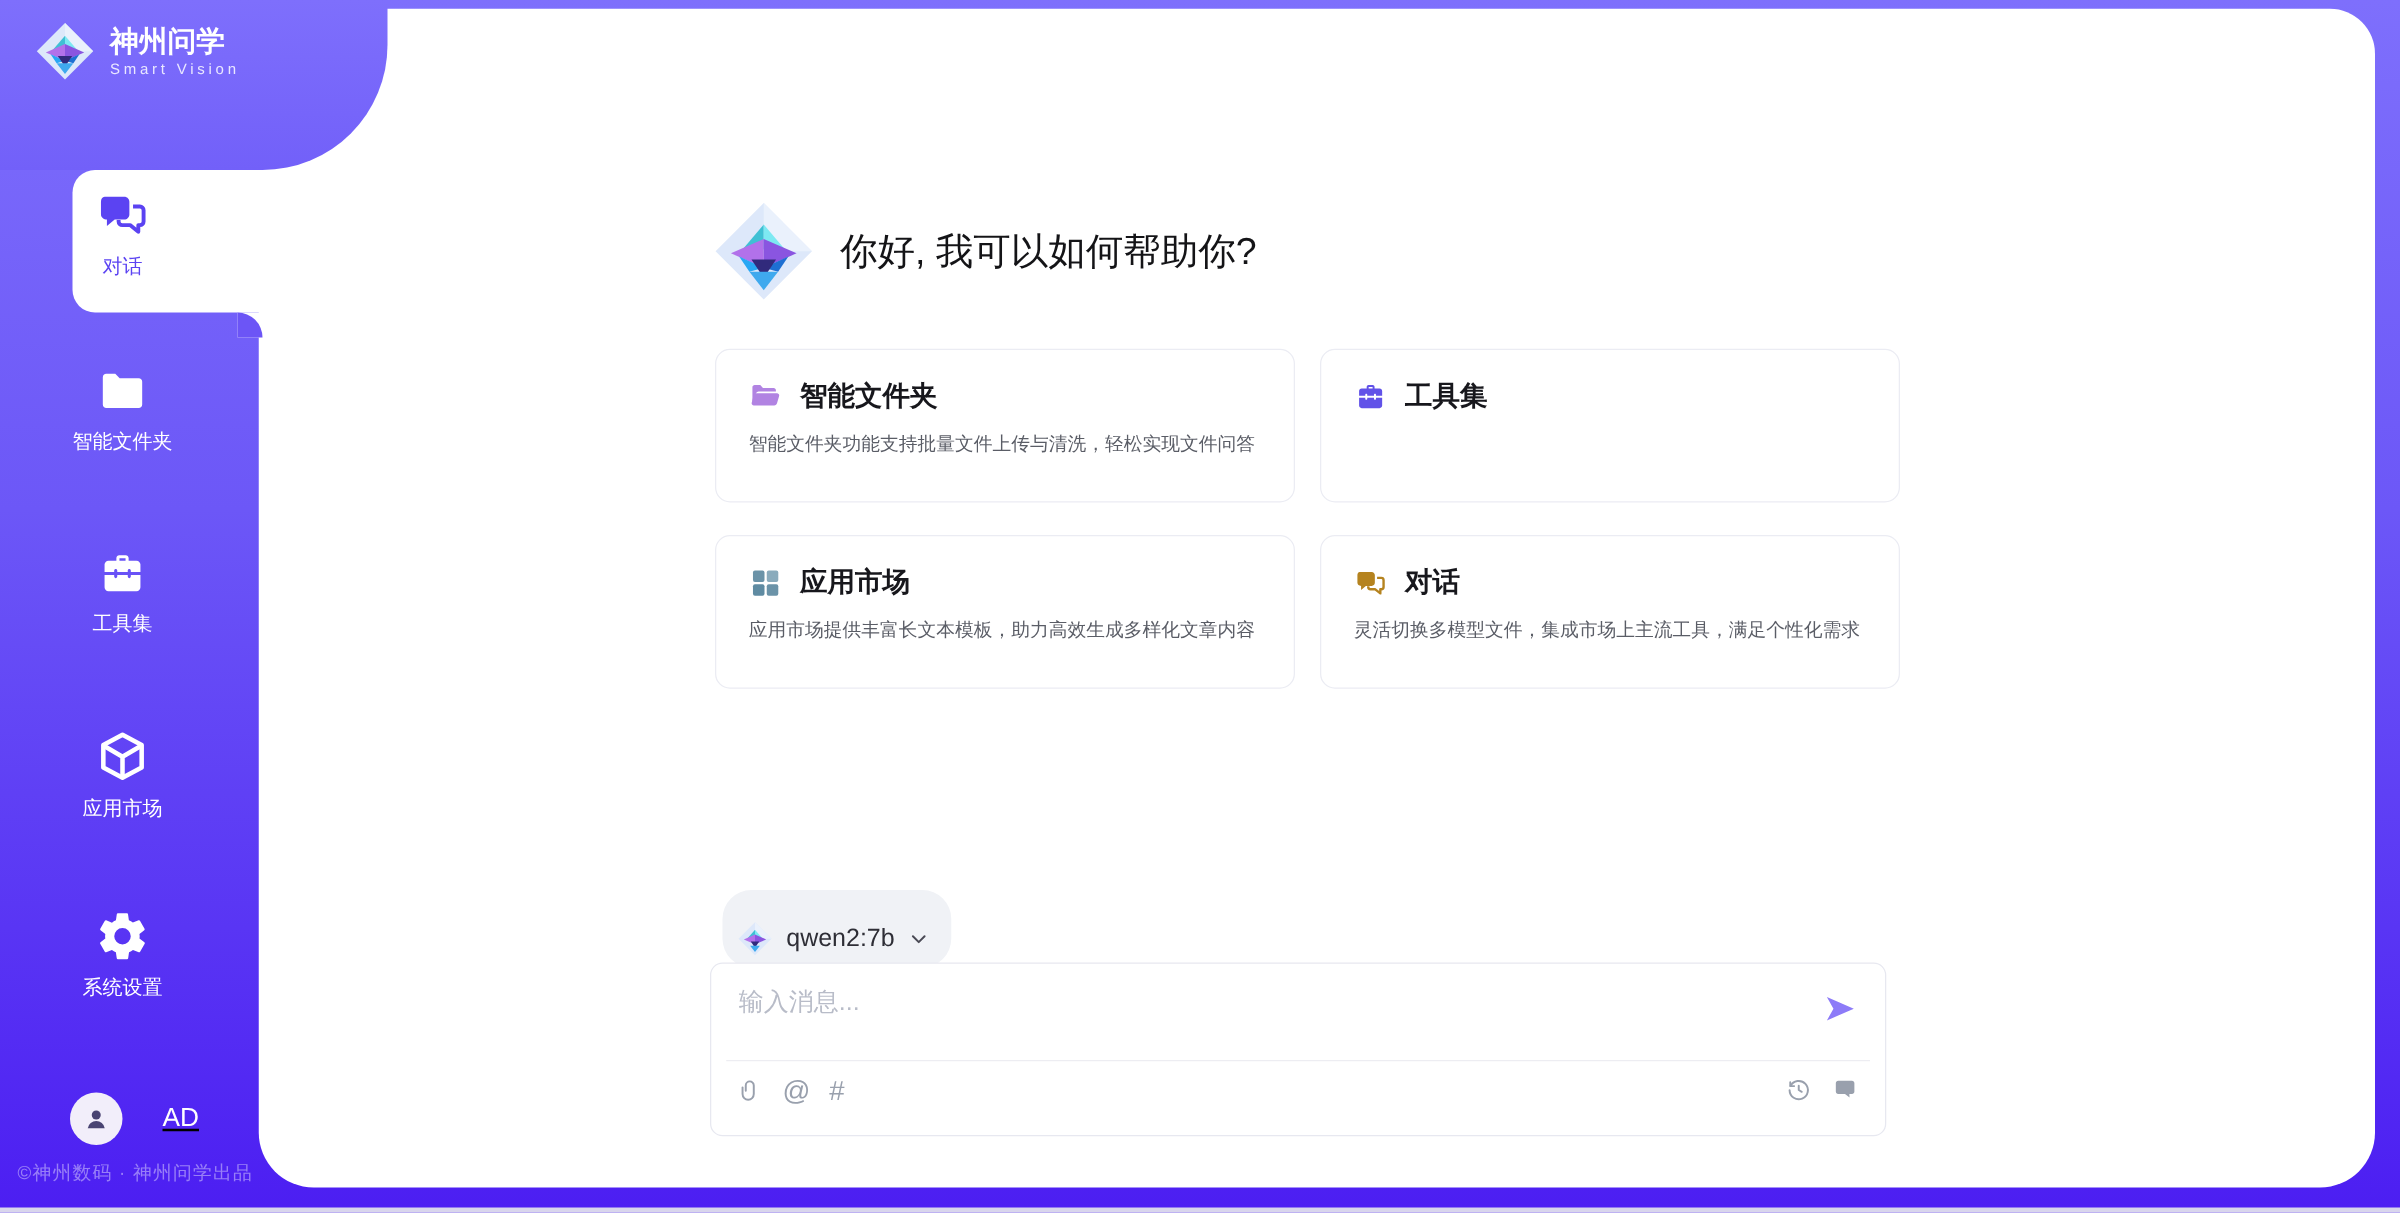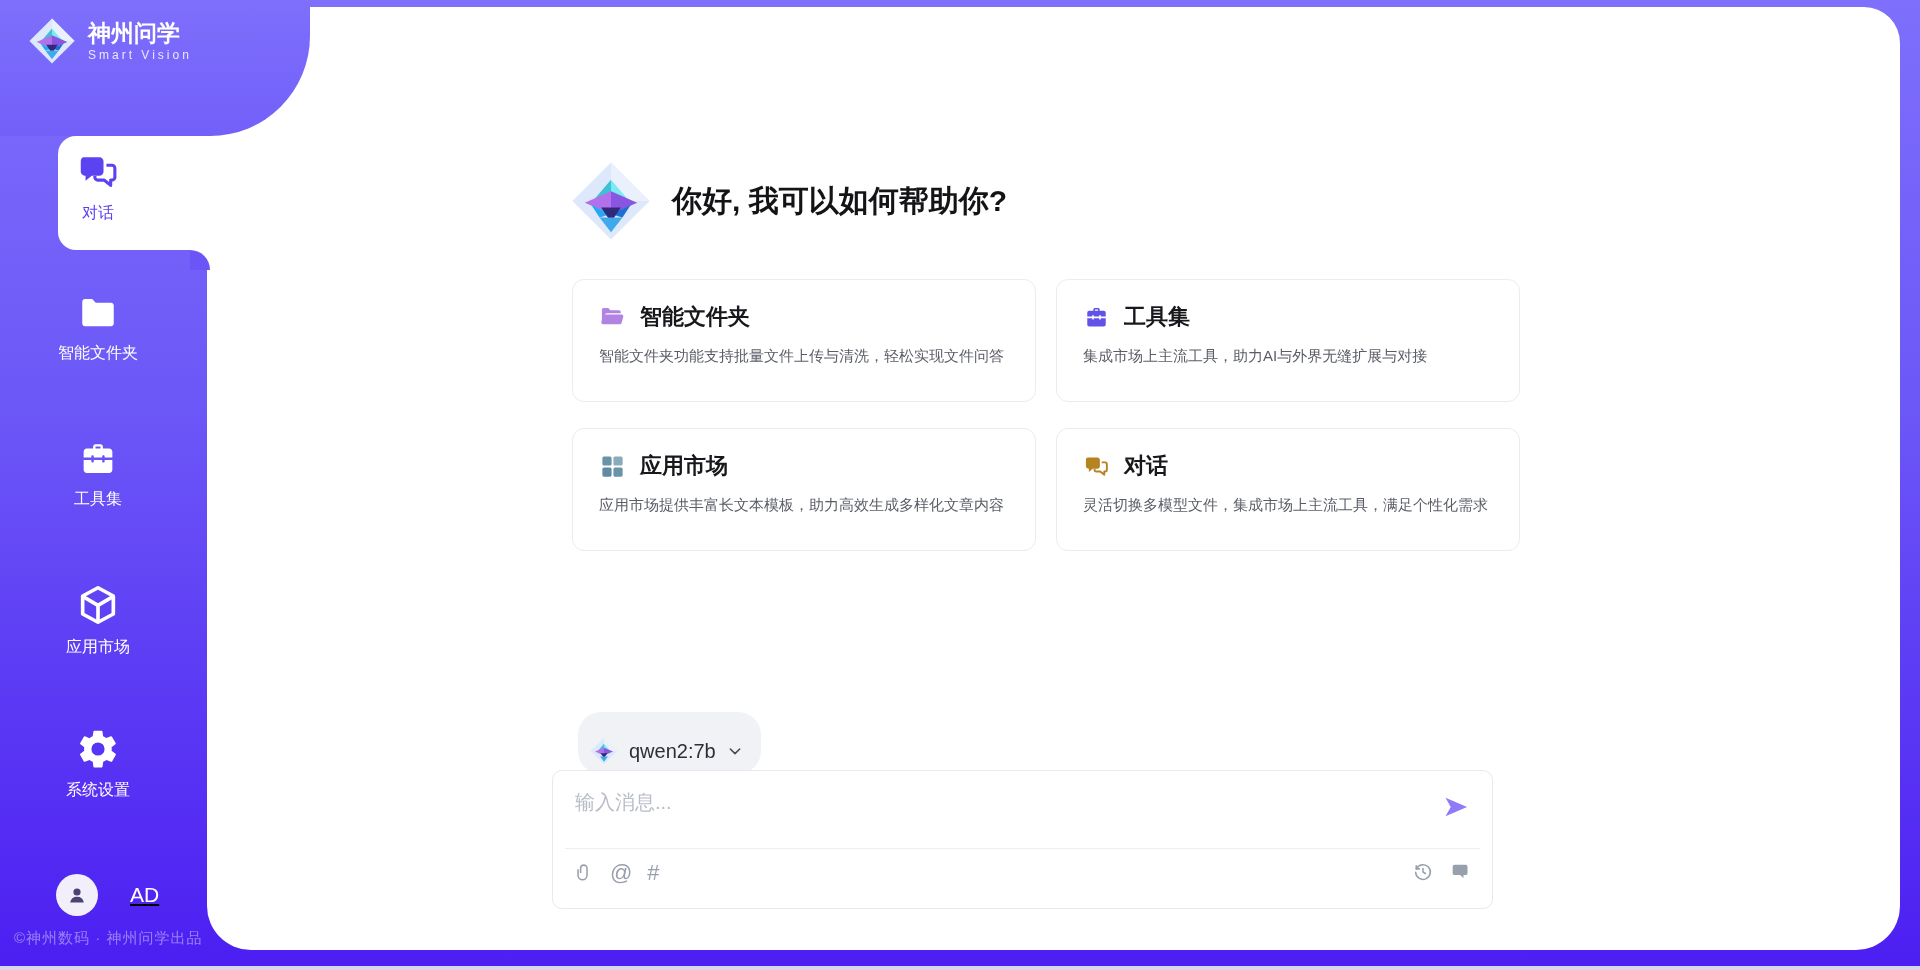--- a/index.html
+++ b/index.html
@@ -36,38 +36,38 @@
   .avatar{width:42px;height:42px;border-radius:50%;background:#f2eefa;display:flex;
     align-items:center;justify-content:center;}
   .user-name{color:#ffffff;font-size:21px;}
   .sidebar-footer{position:absolute;left:14px;top:929px;color:rgba(255,255,255,0.42);
     font-size:15px;letter-spacing:1px;z-index:4;}
 
   .bottom-strip{position:absolute;left:0;bottom:0;width:1920px;height:4px;background:#d8d5ec;z-index:6;}
 
   
   .welcome-row{position:absolute;left:570px;top:160px;display:flex;align-items:center;gap:20px;}
-  .welcome-title{font-size:30px;font-weight:bold;color:#141417;}
+  .welcome-title{font-size:30px;font-weight:normal;color:#141417;}
 
   
   .cards-grid{position:absolute;left:572px;top:279px;width:948px;
     display:grid;grid-template-columns:464px 464px;column-gap:20px;row-gap:26px;}
   .card{box-sizing:border-box;height:123px;background:#fff;border:1px solid #ebecf3;
     border-radius:12px;padding:22px 26px 0 26px;cursor:pointer;}
   .card-head{display:flex;align-items:center;gap:14px;}
   .card-title{font-size:22px;font-weight:bold;color:#17171c;}
   .card-desc{margin-top:9px;font-size:15px;line-height:30px;color:#5a5d66;}
 
   
   .model-pill{position:absolute;left:578px;top:712px;height:46px;display:flex;align-items:center;
     gap:11px;padding:16px 18px 0 12px;background:#f0f2f6;border-radius:23px;cursor:pointer;}
   .model-name{font-size:20px;color:#2e2e36;}
 
   
-  .composer{position:absolute;left:552px;top:770px;width:941px;height:139px;box-sizing:border-box;
+  .composer{position:absolute;left:568px;top:770px;width:941px;height:139px;box-sizing:border-box;
     background:#fff;border:1px solid #e7e8f0;border-radius:10px;}
   .composer-input{position:absolute;left:20px;top:14px;width:840px;height:32px;border:none;outline:none;
     font-size:20px;color:#3a3d46;font-family:inherit;background:transparent;}
   .composer-input::placeholder{color:#b8bcc8;}
   .send-btn{position:absolute;right:22px;top:22px;width:28px;height:28px;cursor:pointer;}
   .composer-divider{position:absolute;left:12px;right:12px;top:77px;height:1px;background:#ededf2;}
   .composer-left-icons{position:absolute;left:20px;top:90px;display:flex;align-items:center;gap:15px;
     color:#99a0ad;}
   .composer-right-icons{position:absolute;right:20px;top:90px;display:flex;align-items:center;gap:16px;}
   .glyph-icon{font-size:22px;line-height:24px;color:#99a0ad;cursor:pointer;}
@@ -204,21 +204,20 @@
 
     <div class="card">
       <div class="card-head">
         <span>
           <svg class="ico" width="27" height="27" viewBox="0 0 24 24" fill="#6152e8">
             <path d="M9.2 6V4.8c0-.7.6-1.3 1.3-1.3h3c.7 0 1.3.6 1.3 1.3V6h3.6c1 0 1.8.8 1.8 1.8v3.4h-4.4v-.7c0-.4-.3-.7-.7-.7s-.7.3-.7.7v.7H9.6v-.7c0-.4-.3-.7-.7-.7s-.7.3-.7.7v.7H3.8V7.8c0-1 .8-1.8 1.8-1.8h3.6zm1.4 0h2.8V4.9h-2.8V6zM3.8 12.6h4.4v.7c0 .4.3.7.7.7s.7-.3.7-.7v-.7h4.8v.7c0 .4.3.7.7.7s.7-.3.7-.7v-.7h4.4v5.6c0 1-.8 1.8-1.8 1.8H5.6c-1 0-1.8-.8-1.8-1.8v-5.6z"></path>
           </svg>
         </span>
         <span class="card-title">工具集</span>
       </div>
-      <div class="card-desc">集成市场上主流工具，助力AI与外界无缝扩展与对接</div>
     </div>
 
     <div class="card">
       <div class="card-head">
         <span>
           <svg class="ico" width="27" height="27" viewBox="0 0 24 24" fill="#6b93a8">
             <rect x="3" y="3" width="8.2" height="8.2" rx="1.4"></rect>
             <rect x="12.8" y="3" width="8.2" height="8.2" rx="1.4" fill="#8aabbc"></rect>
             <rect x="3" y="12.8" width="8.2" height="8.2" rx="1.4" fill="#5f8ba2"></rect>
             <rect x="12.8" y="12.8" width="8.2" height="8.2" rx="1.4"></rect>

